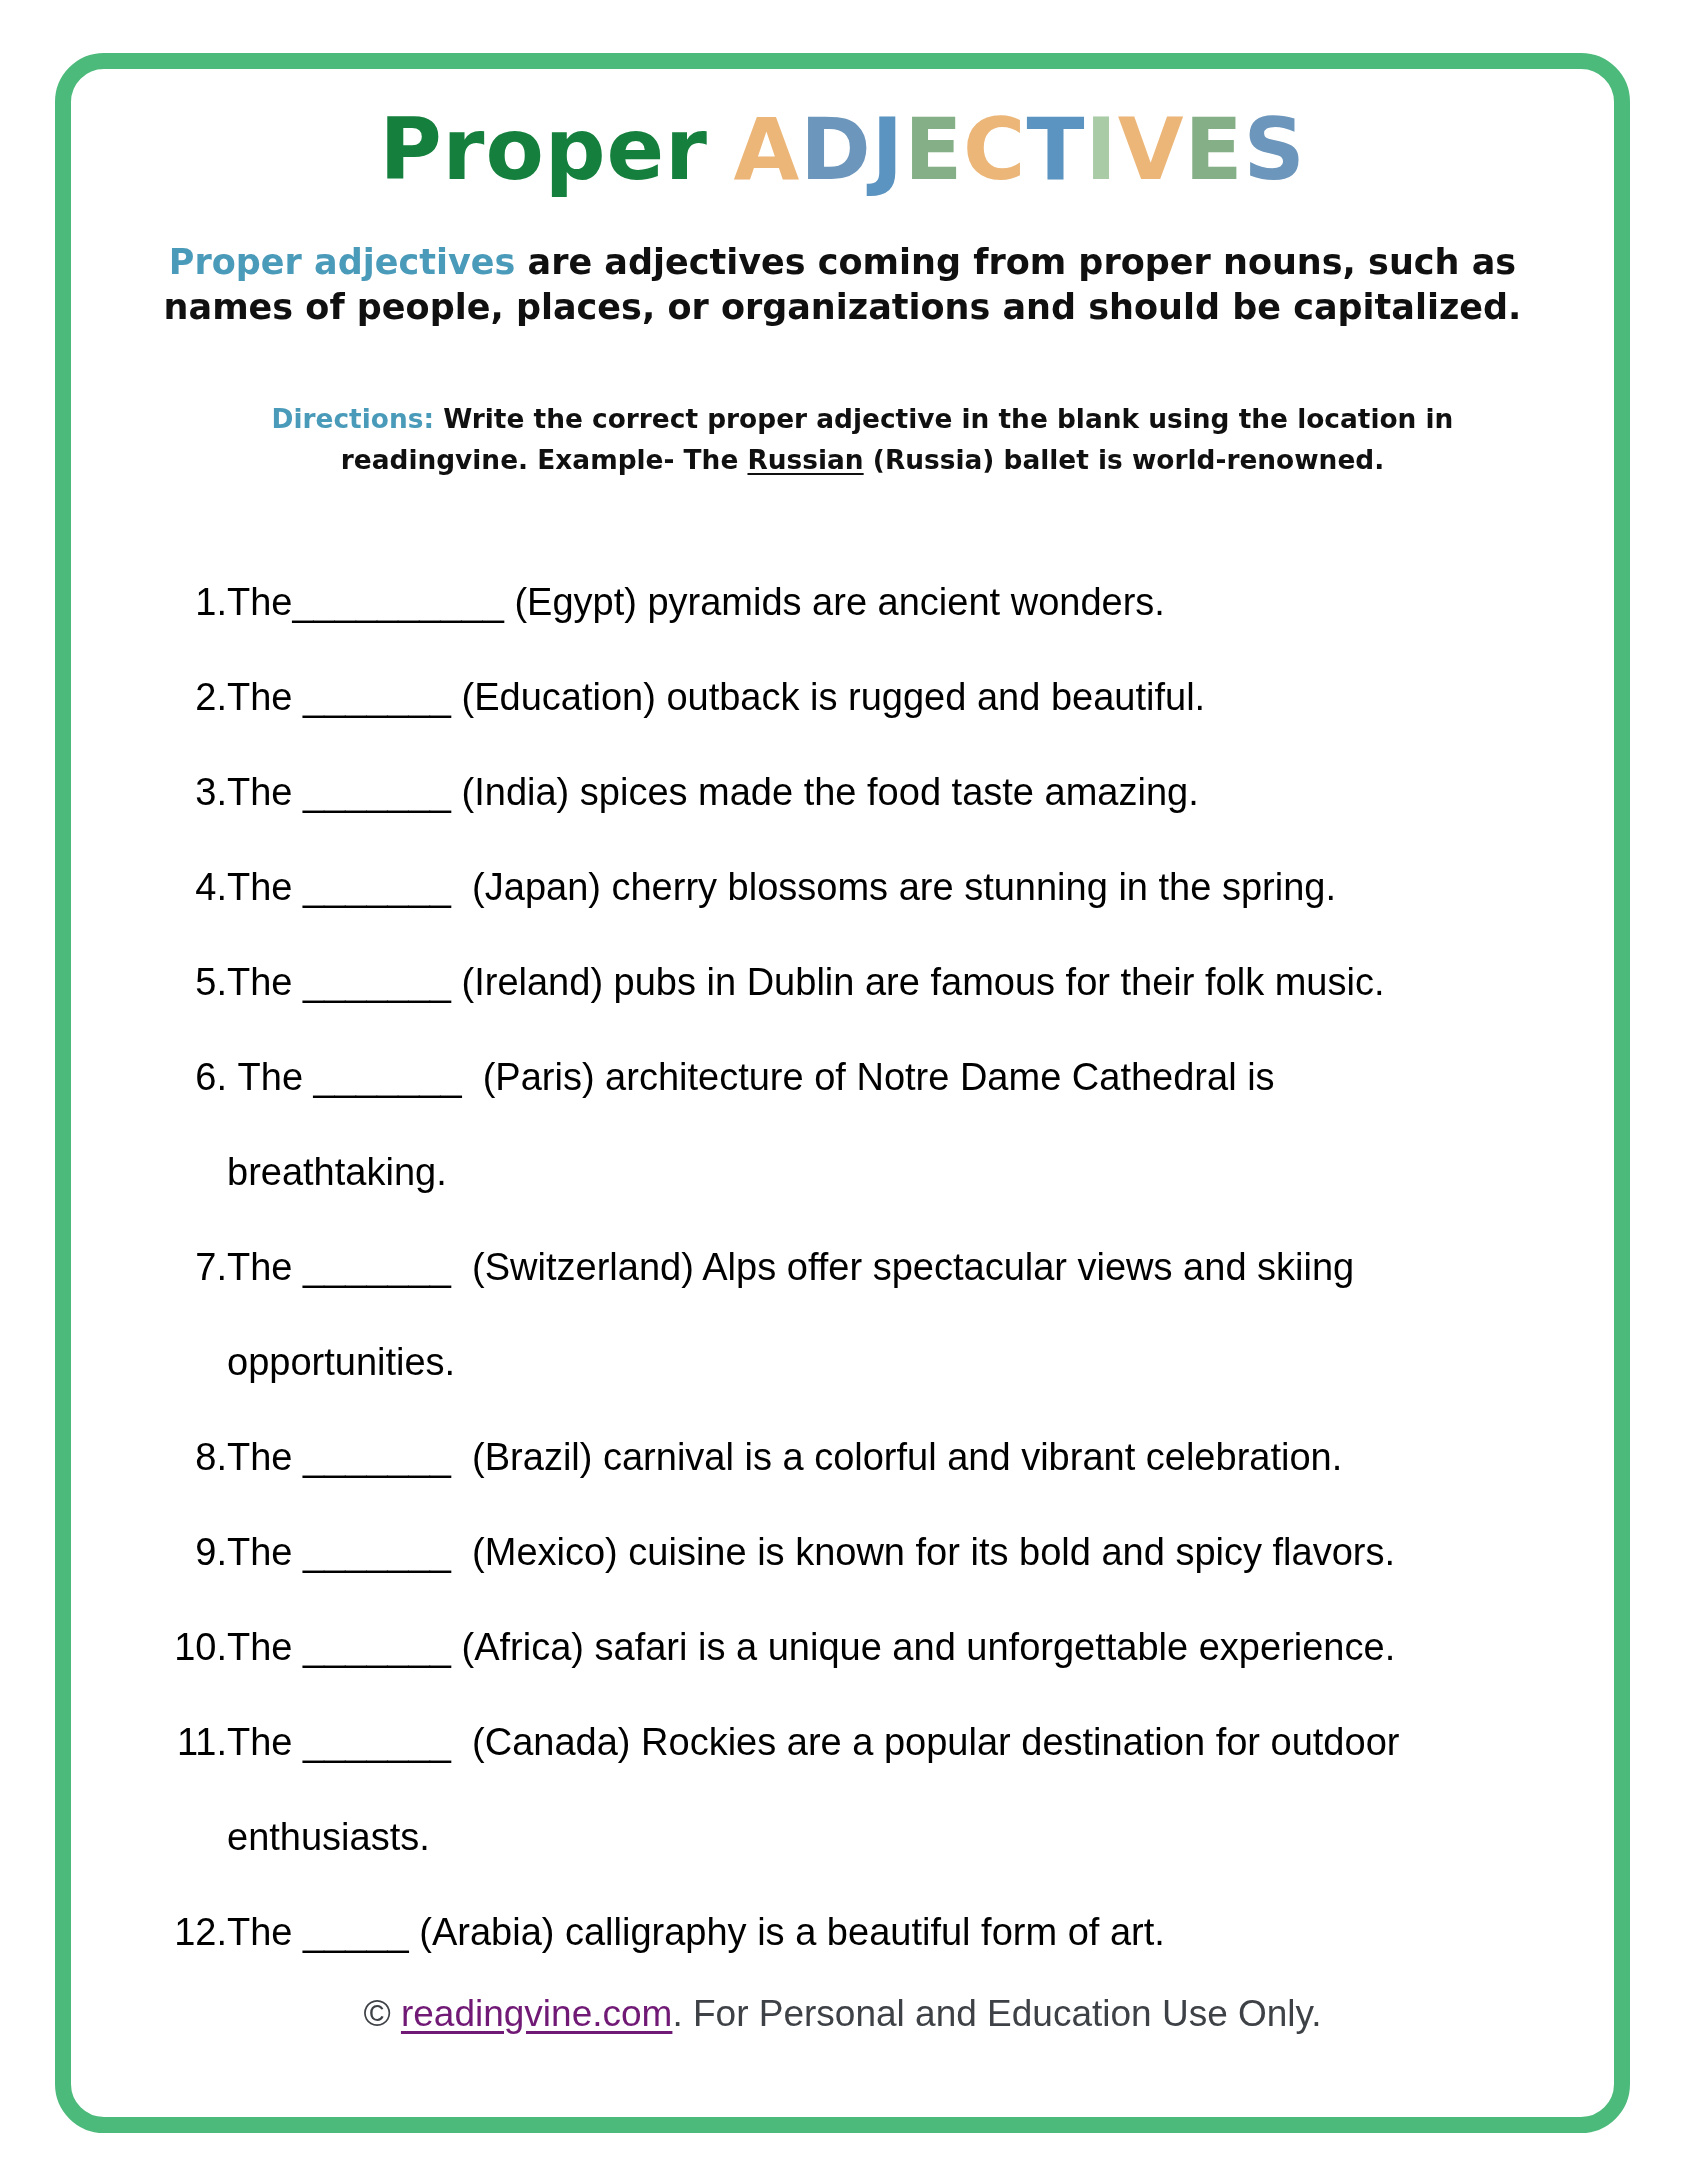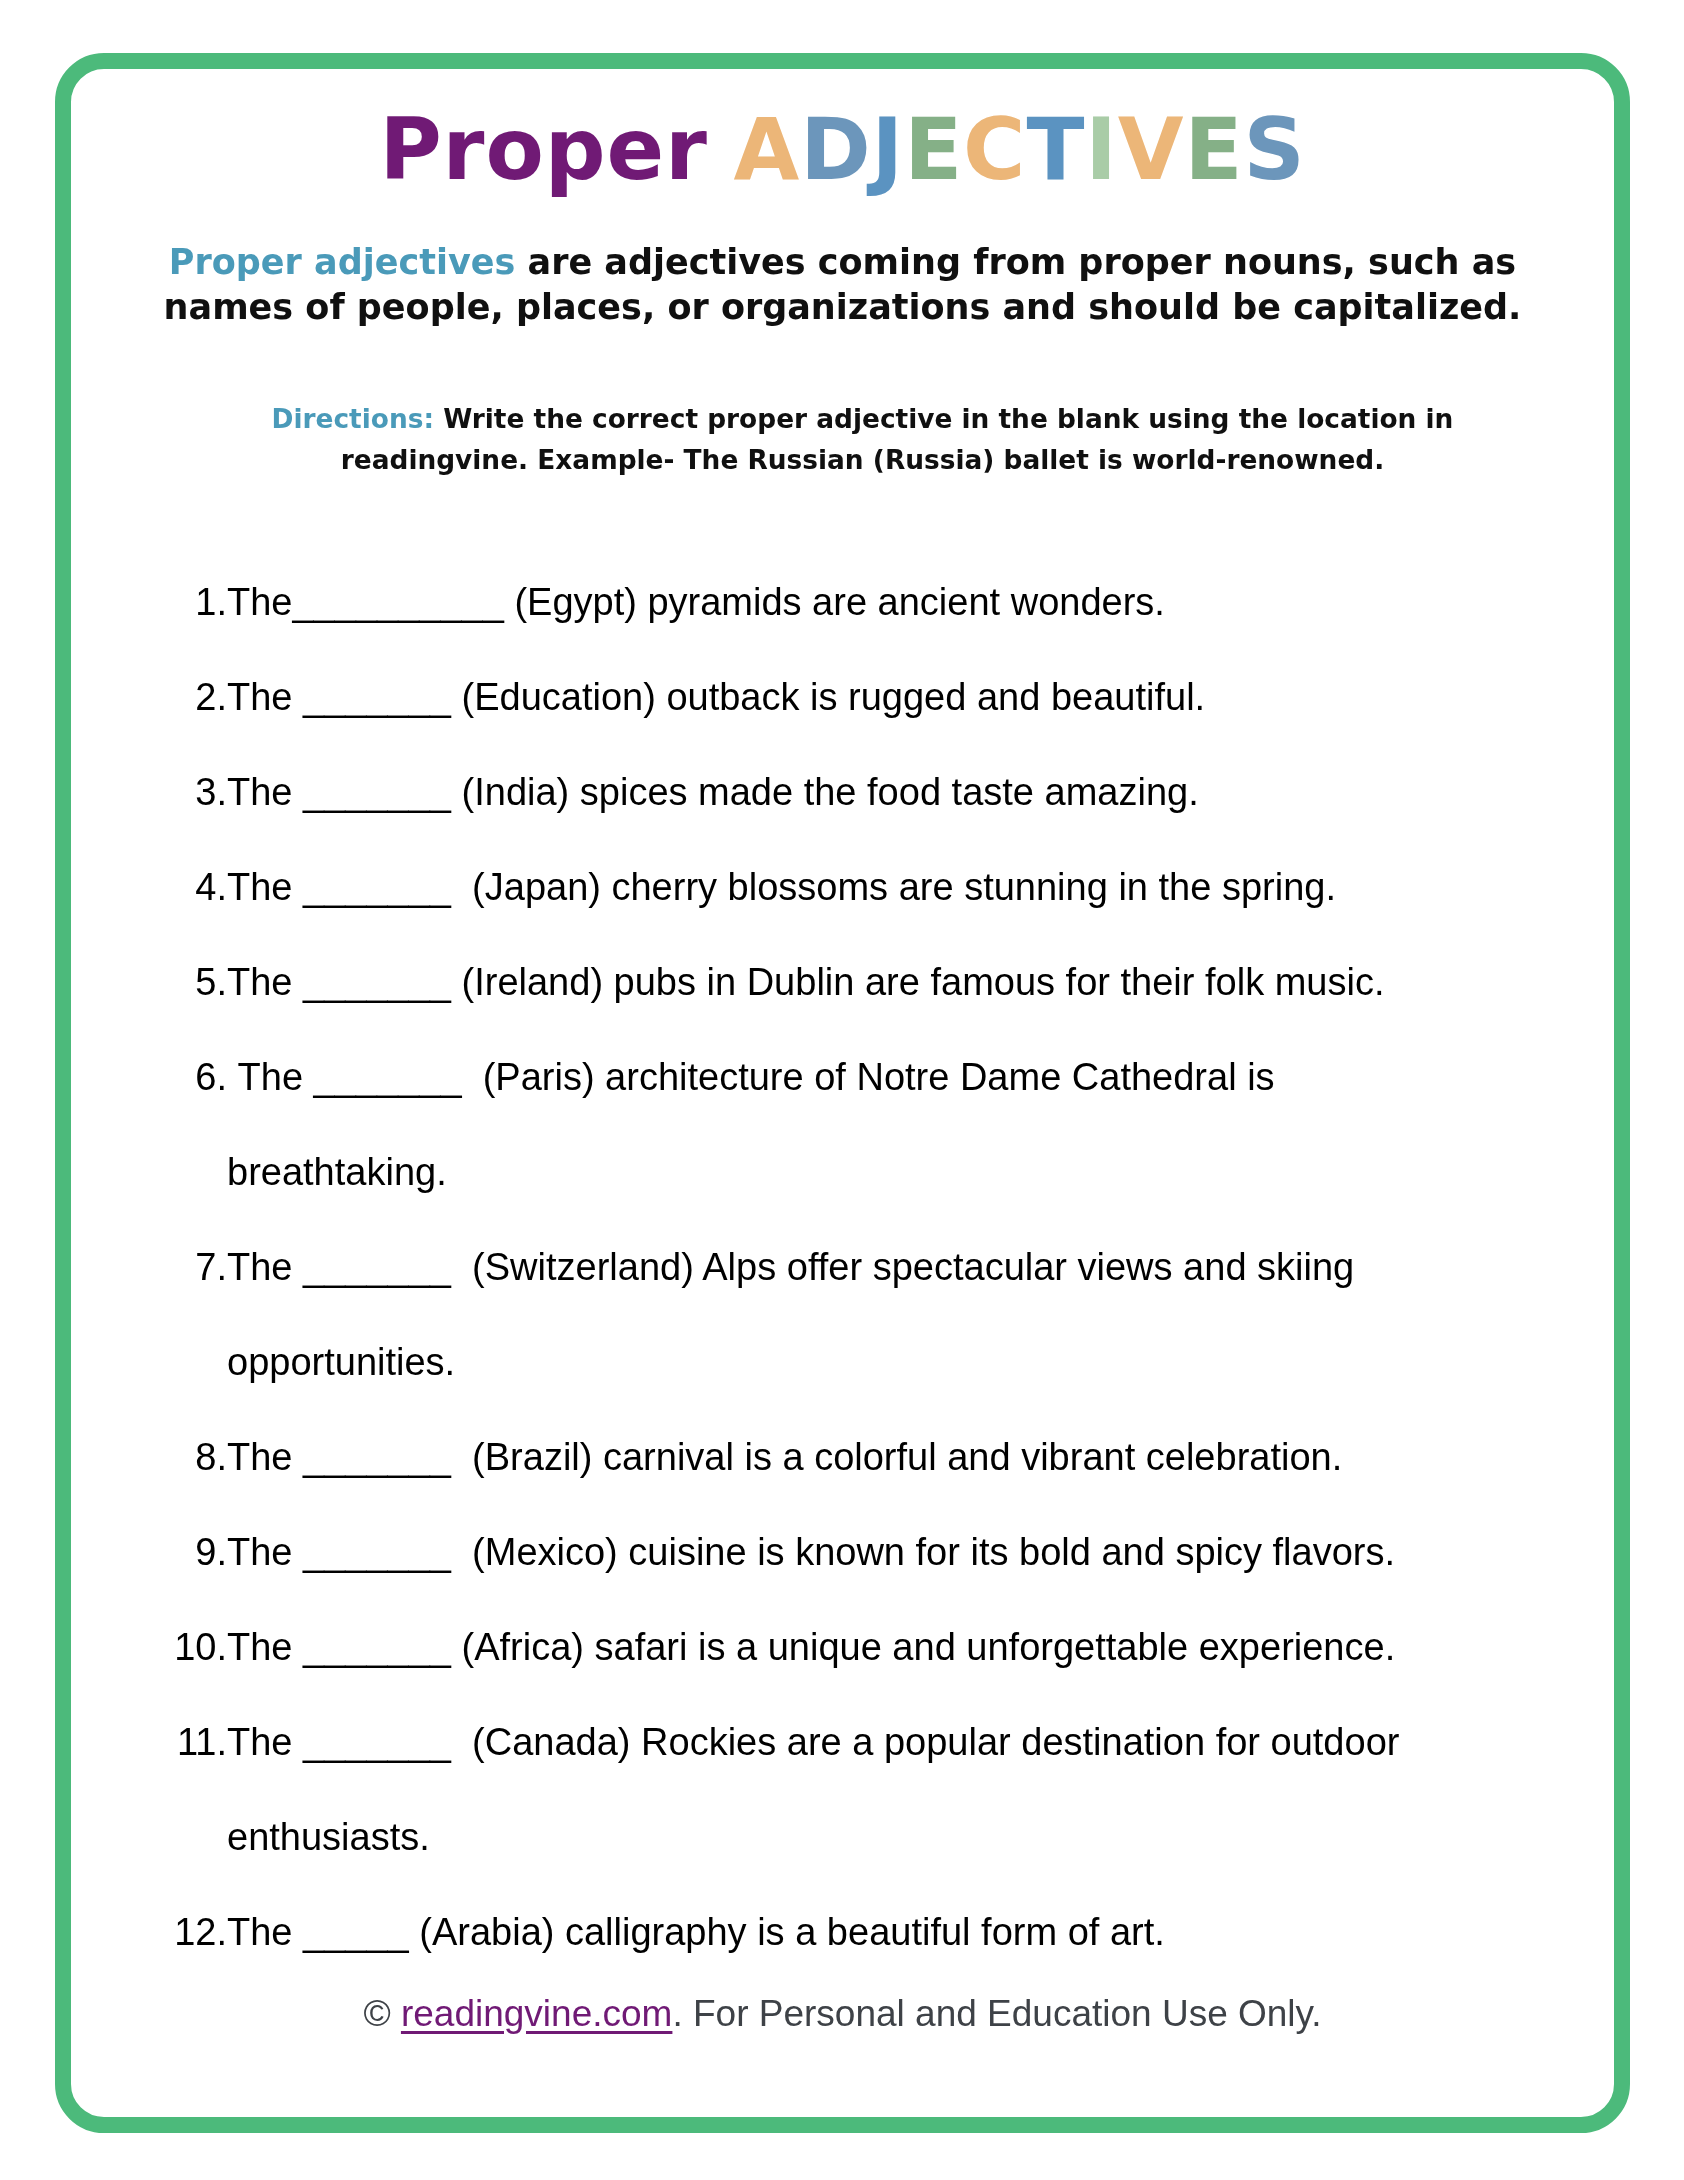--- a/index.html
+++ b/index.html
@@ -10,35 +10,35 @@
   }
   .frame{
     position:absolute;left:55px;top:53px;right:55px;bottom:48px;
     border:16px solid #4CBA7B;border-radius:49px;
   }
   .title{
     position:absolute;top:95px;left:0;right:0;text-align:center;
     font-family:"DejaVu Sans",sans-serif;font-weight:700;
     font-size:85px;line-height:1.3;letter-spacing:0.9px;white-space:nowrap;
   }
-  .title .w1{color:#701a75;margin-right:25.6px;}
+  .title .w1{color:#15803d;margin-right:25.6px;}
   .title .w2 span{display:inline-block;}
   .intro{
     position:absolute;top:240px;left:0;right:0;text-align:center;
     font-family:"DejaVu Sans",sans-serif;font-weight:700;
     font-size:35px;line-height:1.28;color:#101010;
   }
   .intro .hl{color:#4A9AB9;}
   .directions{
     position:absolute;top:399px;left:0;right:0;text-align:center;
     font-family:"DejaVu Sans",sans-serif;font-weight:700;
     font-size:26.4px;line-height:1.55;color:#101010;padding-left:40px;
   }
   .directions .hl{color:#4A9AB9;}
-  .dir-u{text-underline-offset:4.3px;}
+  .dir-u{text-decoration:underline;text-underline-offset:4.3px;}
   .qlist{
     position:absolute;top:555px;left:152px;right:77px;
     font-family:"Liberation Sans",sans-serif;font-size:38px;color:#000;
   }
   .q-item{display:flex;align-items:flex-start;}
   .q-num{flex:none;width:75px;text-align:right;line-height:95px;white-space:pre;}
   .q-text{flex:1 1 auto;min-width:0;}
   .q-line{line-height:95px;white-space:pre-wrap;}
   .footer{
     position:absolute;top:1988px;left:0;right:0;text-align:center;

